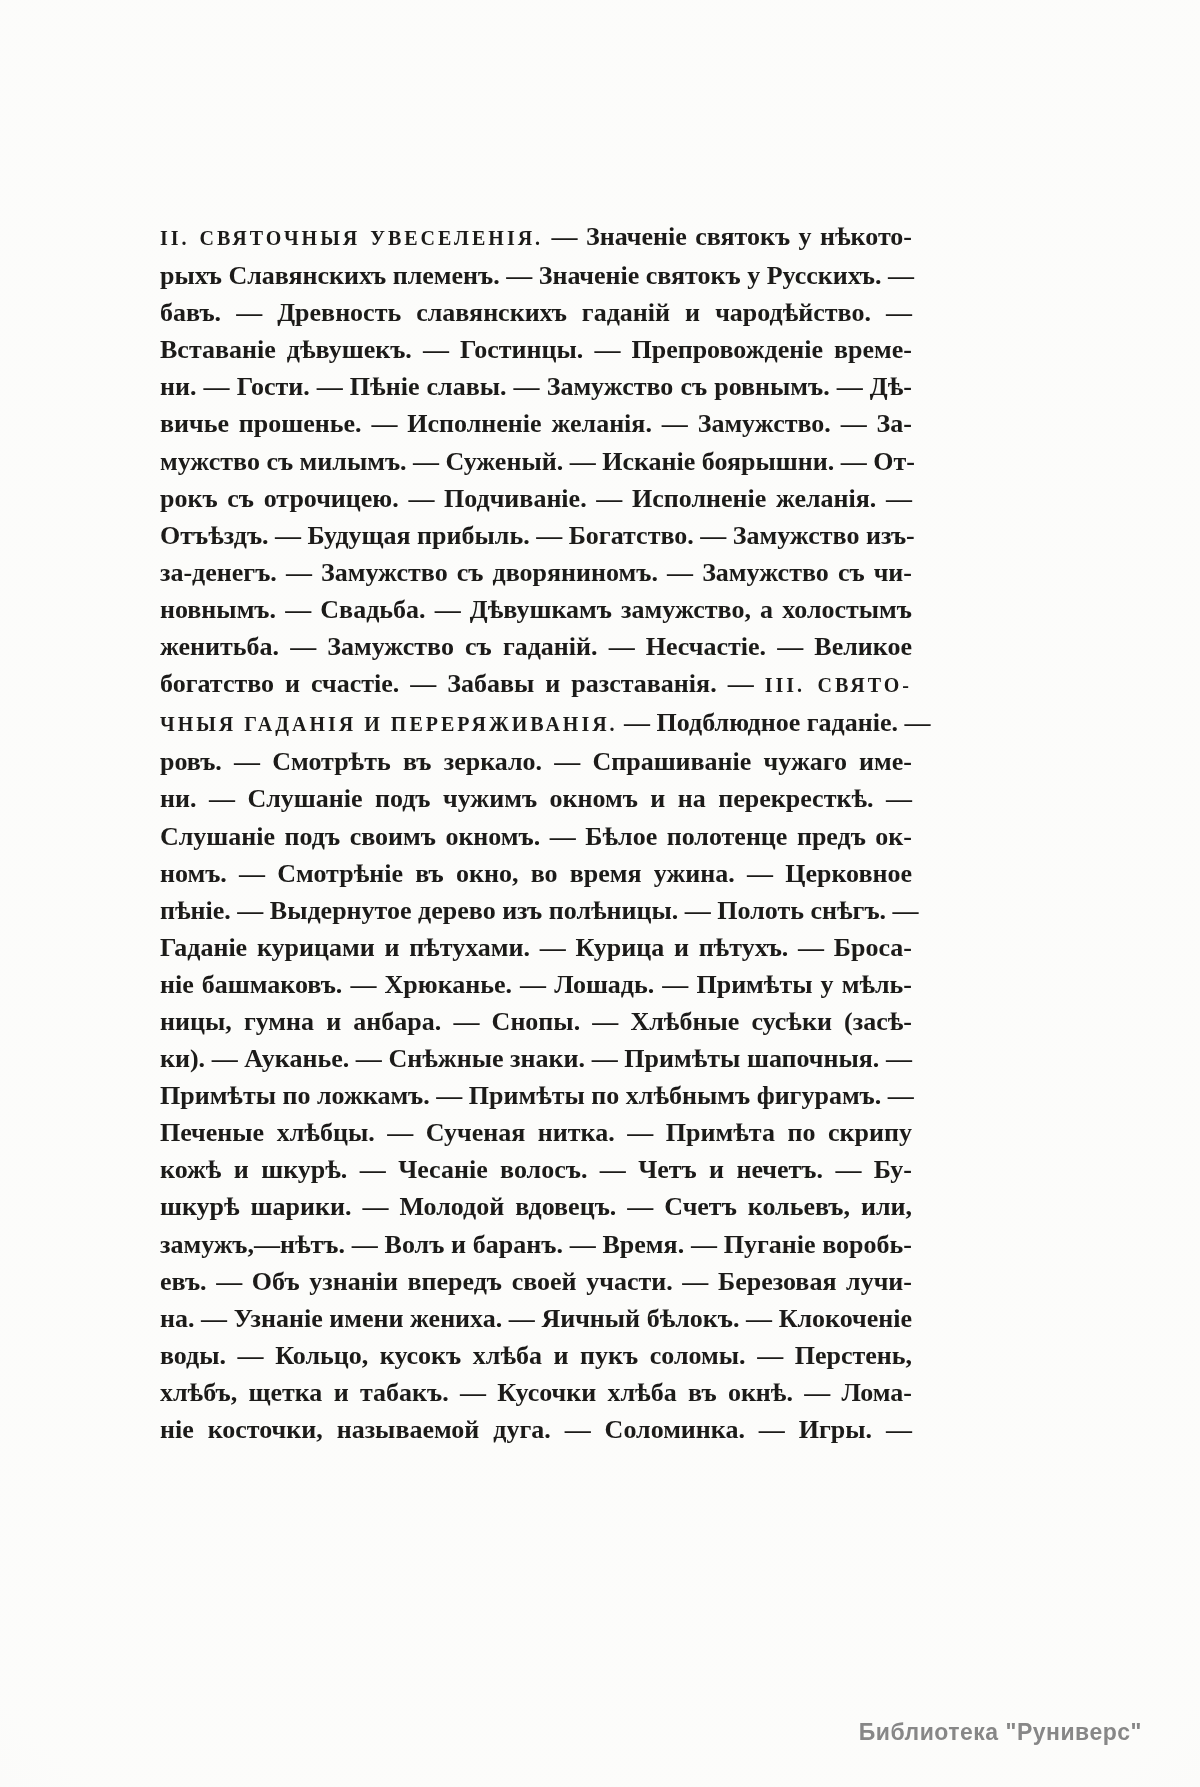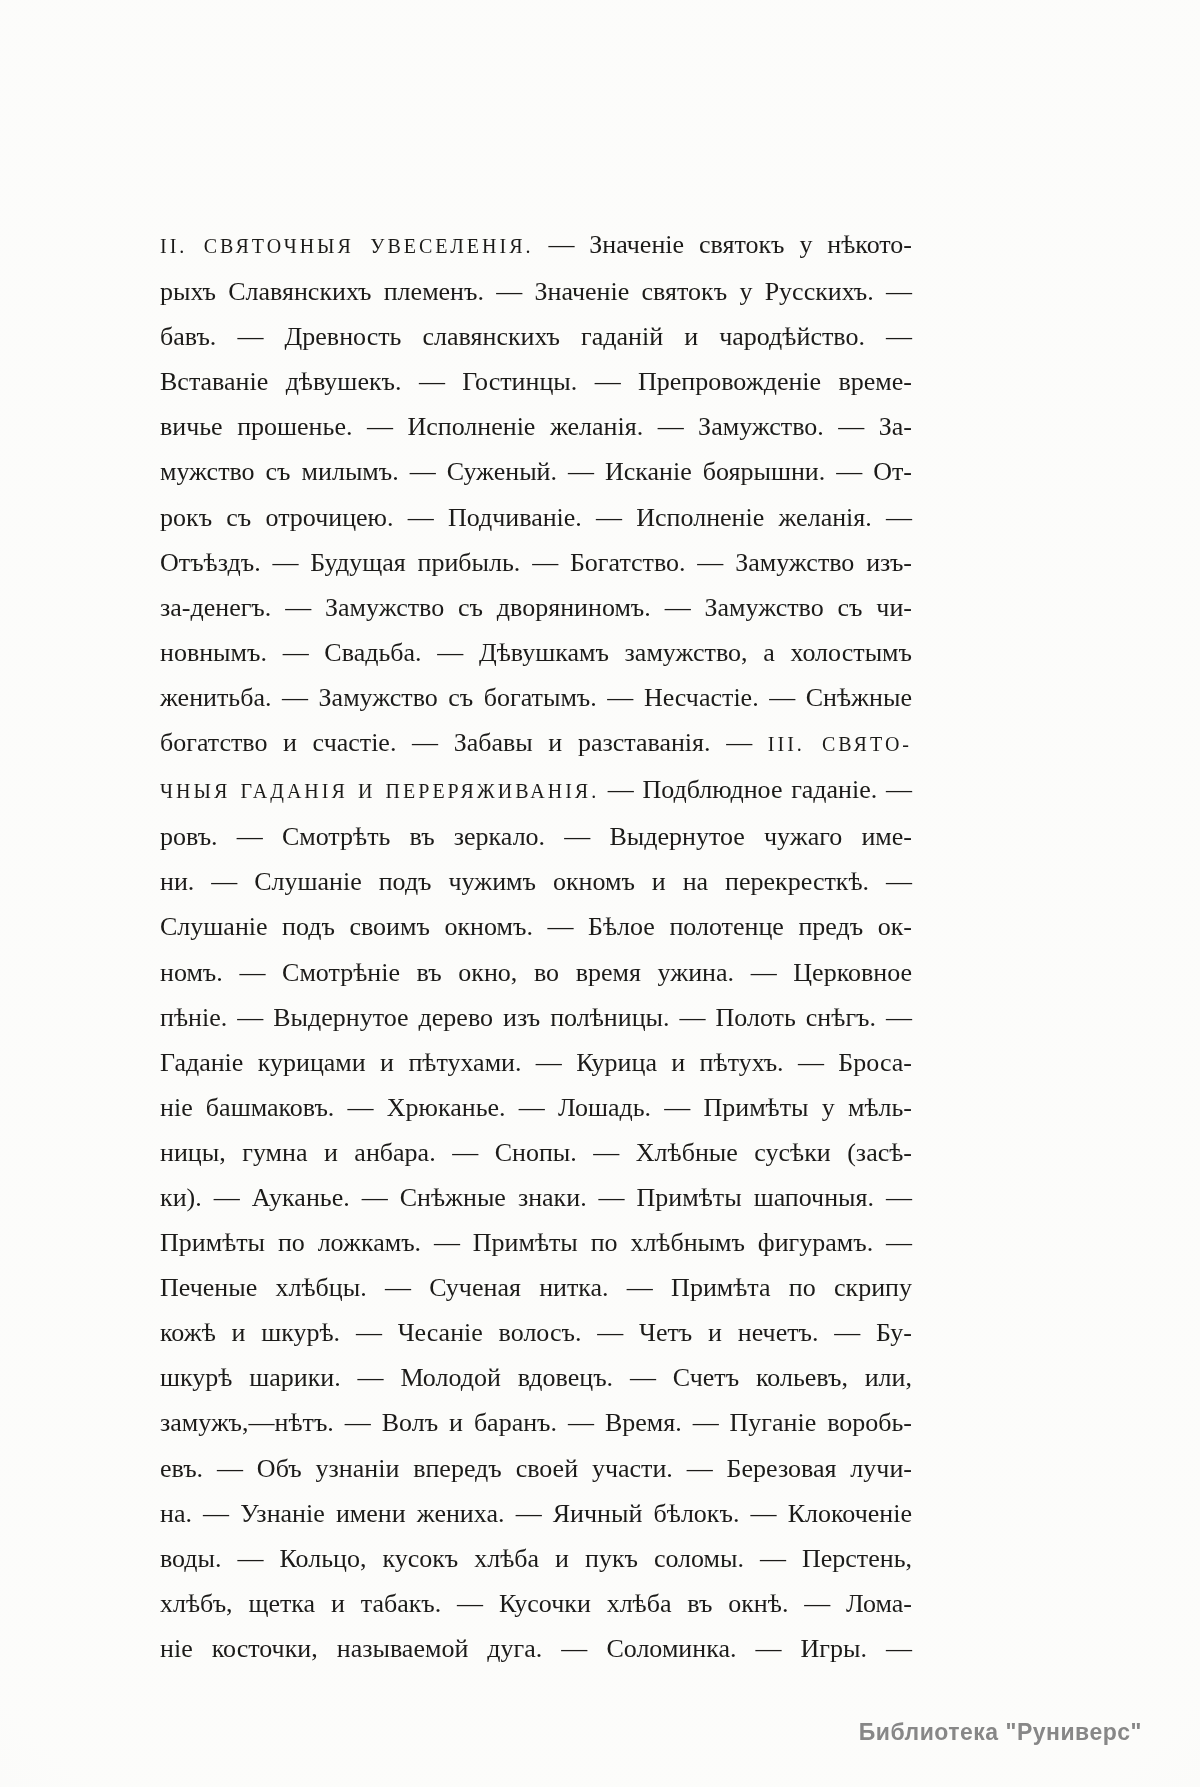--- a/index.html
+++ b/index.html
@@ -21,29 +21,28 @@
       #f6f6f2;
   }
   .toc {
     position: absolute;
     left: 160px;
     top: 218px;
     width: 752px;
   }
   .line {
     font-family: "Liberation Serif", "DejaVu Serif", serif;
-    font-weight: normal;
+    font-weight: bold;
     font-size: 26px;
     line-height: 37.1px;
     color: #1c1b19;
     text-align: justify;
     text-align-last: justify;
     white-space: nowrap;
     text-rendering: optimizeLegibility;
-    margin-top: 8px;
   }
   .line .norm {}
   .line .caps {
     text-transform: uppercase;
     font-size: 20px;
     letter-spacing: 3px;
   }
   .watermark {
     position: absolute;
     top: 1719px;
@@ -57,30 +56,31 @@
 </style>
 </head>
 <body>
 
 <div class="page">
   <div class="toc">
       <div class="line"><span class="caps">II. Святочныя увеселенія.</span><span class="norm"> — Значеніе святокъ у нѣкото-</span></div>
       <div class="line"><span class="norm">рыхъ Славянскихъ племенъ. — Значеніе святокъ у Русскихъ. —</span></div>
       <div class="line"><span class="norm">бавъ. — Древность славянскихъ гаданій и чародѣйство. —</span></div>
       <div class="line"><span class="norm">Вставаніе дѣвушекъ. — Гостинцы. — Препровожденіе време-</span></div>
+      <div class="line"><span class="norm">ни. — Гости. — Пѣніе славы. — Замужство съ ровнымъ. — Дѣ-</span></div>
       <div class="line"><span class="norm">вичье прошенье. — Исполненіе желанія. — Замужство. — За-</span></div>
       <div class="line"><span class="norm">мужство съ милымъ. — Суженый. — Исканіе боярышни. — От-</span></div>
       <div class="line"><span class="norm">рокъ съ отрочицею. — Подчиваніе. — Исполненіе желанія. —</span></div>
       <div class="line"><span class="norm">Отъѣздъ. — Будущая прибыль. — Богатство. — Замужство изъ-</span></div>
       <div class="line"><span class="norm">за-денегъ. — Замужство съ дворяниномъ. — Замужство съ чи-</span></div>
       <div class="line"><span class="norm">новнымъ. — Свадьба. — Дѣвушкамъ замужство, а холостымъ</span></div>
-      <div class="line"><span class="norm">женитьба. — Замужство съ богатымъ. — Несчастіе. — Снѣжные</span></div>
+      <div class="line"><span class="norm">женитьба. — Замужство съ гаданій. — Несчастіе. — Великое</span></div>
       <div class="line"><span class="norm">богатство и счастіе. — Забавы и разставанія. — </span><span class="caps">III. Свято-</span></div>
       <div class="line"><span class="caps">чныя гаданія и переряживанія.</span><span class="norm"> — Подблюдное гаданіе. —</span></div>
-      <div class="line"><span class="norm">ровъ. — Смотрѣть въ зеркало. — Выдернутое чужаго име-</span></div>
+      <div class="line"><span class="norm">ровъ. — Смотрѣть въ зеркало. — Спрашиваніе чужаго име-</span></div>
       <div class="line"><span class="norm">ни. — Слушаніе подъ чужимъ окномъ и на перекресткѣ. —</span></div>
       <div class="line"><span class="norm">Слушаніе подъ своимъ окномъ. — Бѣлое полотенце предъ ок-</span></div>
       <div class="line"><span class="norm">номъ. — Смотрѣніе въ окно, во время ужина. — Церковное</span></div>
       <div class="line"><span class="norm">пѣніе. — Выдернутое дерево изъ полѣницы. — Полоть снѣгъ. —</span></div>
       <div class="line"><span class="norm">Гаданіе курицами и пѣтухами. — Курица и пѣтухъ. — Броса-</span></div>
       <div class="line"><span class="norm">ніе башмаковъ. — Хрюканье. — Лошадь. — Примѣты у мѣль-</span></div>
       <div class="line"><span class="norm">ницы, гумна и анбара. — Снопы. — Хлѣбные сусѣки (засѣ-</span></div>
       <div class="line"><span class="norm">ки). — Ауканье. — Снѣжные знаки. — Примѣты шапочныя. —</span></div>
       <div class="line"><span class="norm">Примѣты по ложкамъ. — Примѣты по хлѣбнымъ фигурамъ. —</span></div>
       <div class="line"><span class="norm">Печеные хлѣбцы. — Сученая нитка. — Примѣта по скрипу</span></div>

